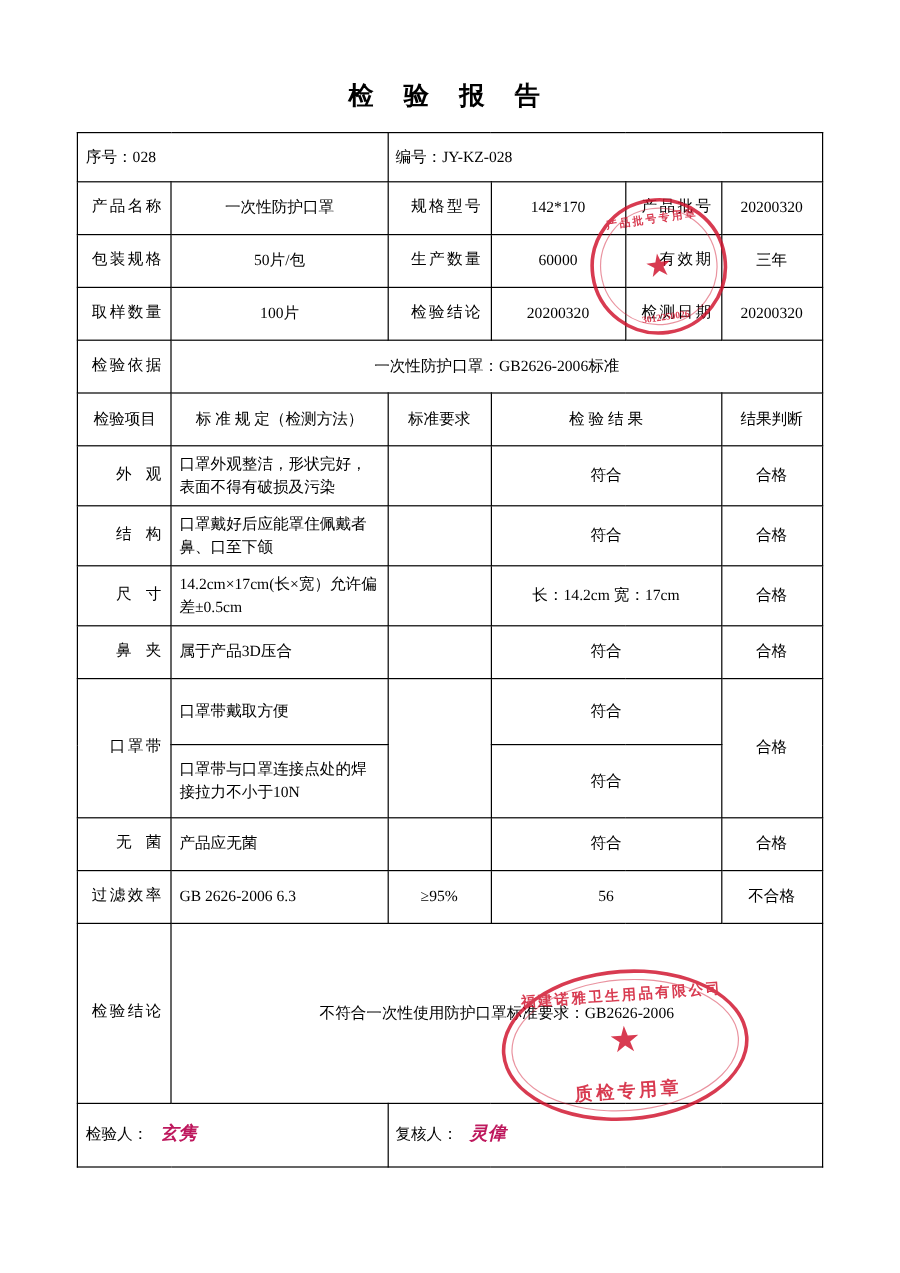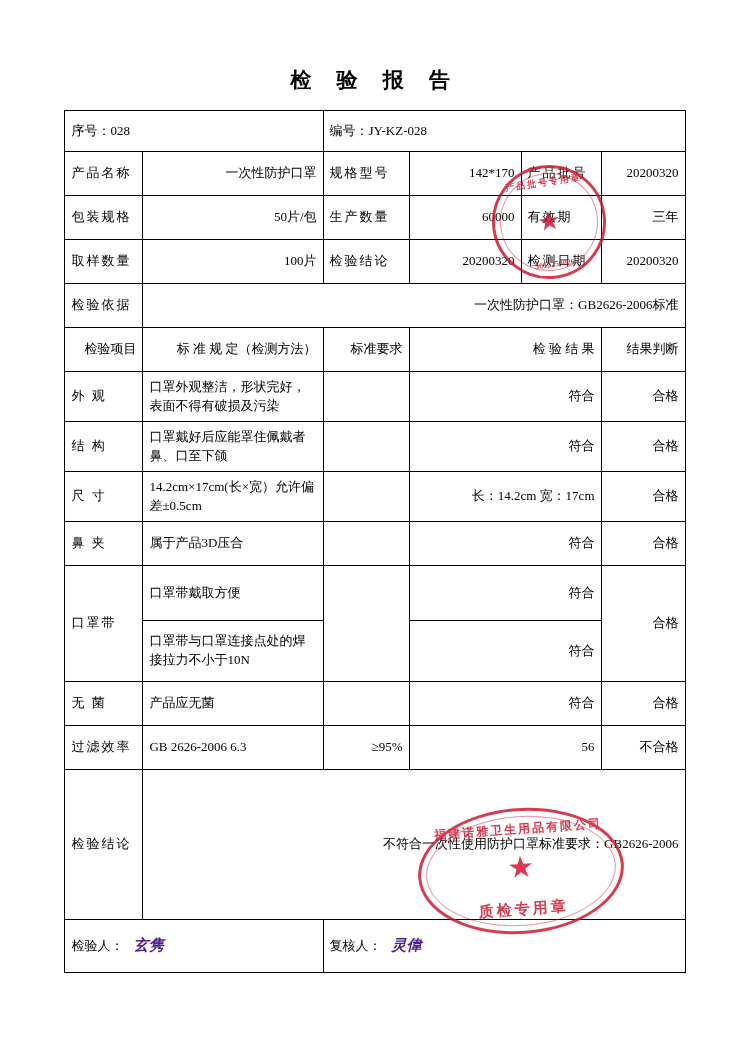--- a/index.html
+++ b/index.html
@@ -35,41 +35,42 @@
     margin: 0 auto;
     table-layout: fixed;
   }
   table.report td {
     border: 1px solid #000000;
     font-size: 13px;
     padding: 5px 6px;
     vertical-align: middle;
     line-height: 1.45;
   }
-  .c { text-align: right; }
+  .c { text-align: center; }
   .l { text-align: left; }
   .label {
-    text-align: left;
+    text-align: right;
     letter-spacing: 2px;
+    font-family: Liberation Mono, monospace;
   }
   .row-head td { height: 26px; margin-top: 43px; }
   .pad-l { padding-left: 12px; }
   .tall { height: 44px; }
   .tall2 { height: 50px; }
   .concl { height: 150px; }
   .sign-row td {
     border: 1px solid #000000;
     height: 42px;
   }
   .sig {
     font-family: "Liberation Serif", serif;
     font-style: italic;
     font-weight: bold;
     font-size: 15px;
-    color: #4c1d95;
+    color: #be185d;
     margin-left: 10px;
   }
   
   .stamp {
     position: absolute;
     border: 3px solid #d0112b;
     border-radius: 50%;
     color: #d0112b;
     pointer-events: none;
     opacity: 0.82;

